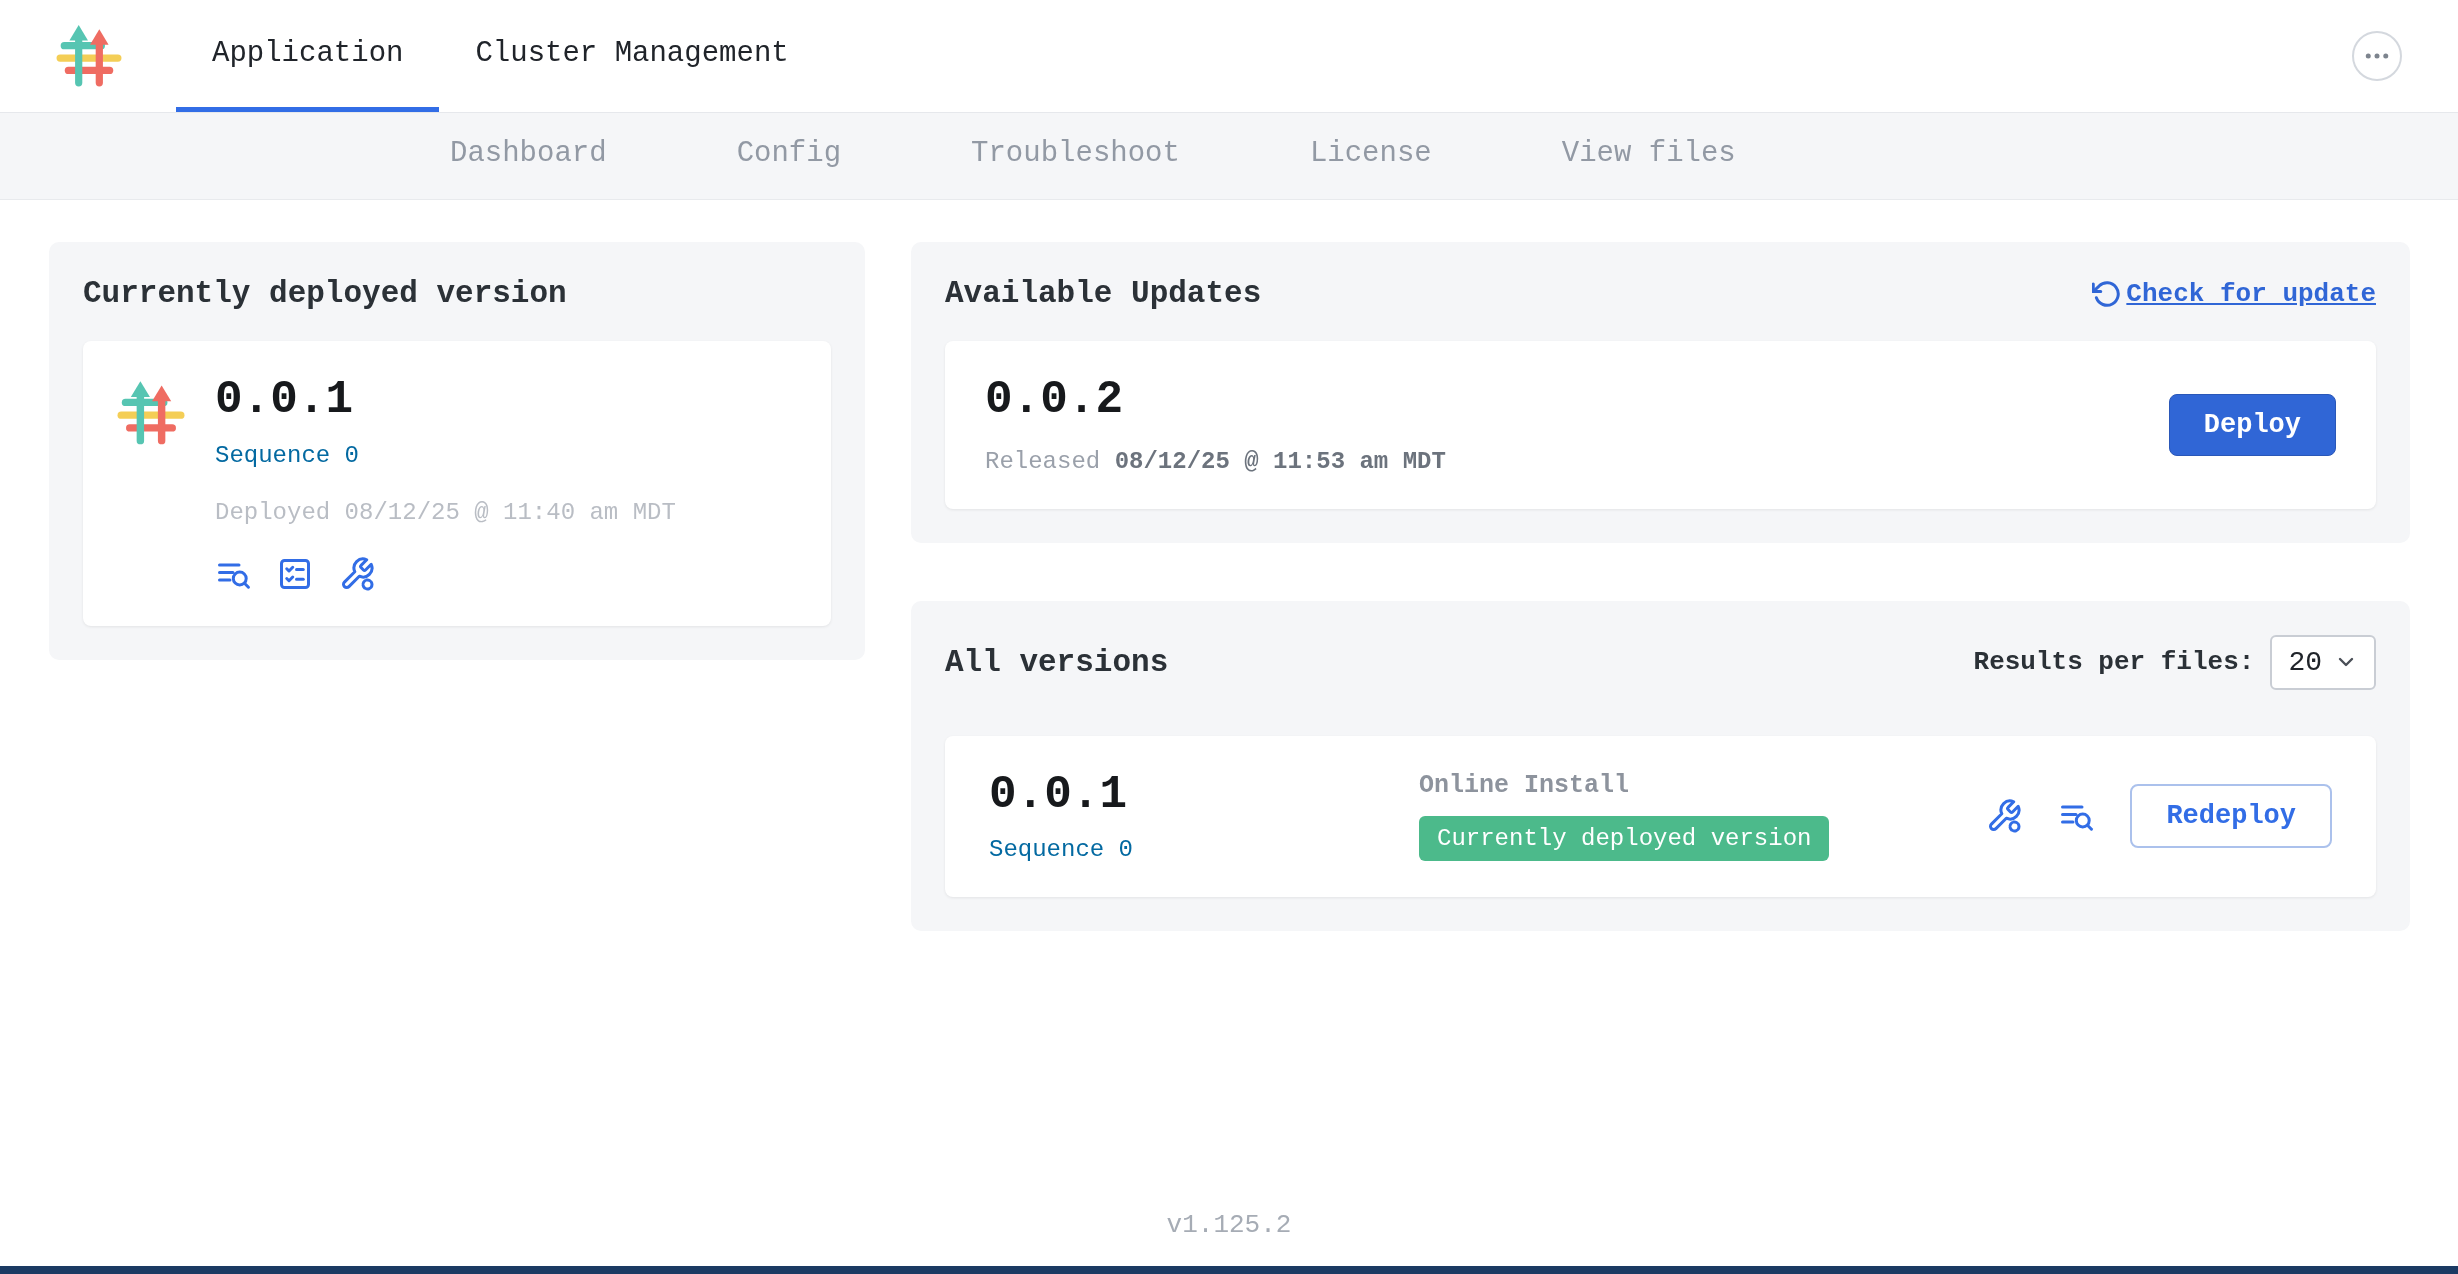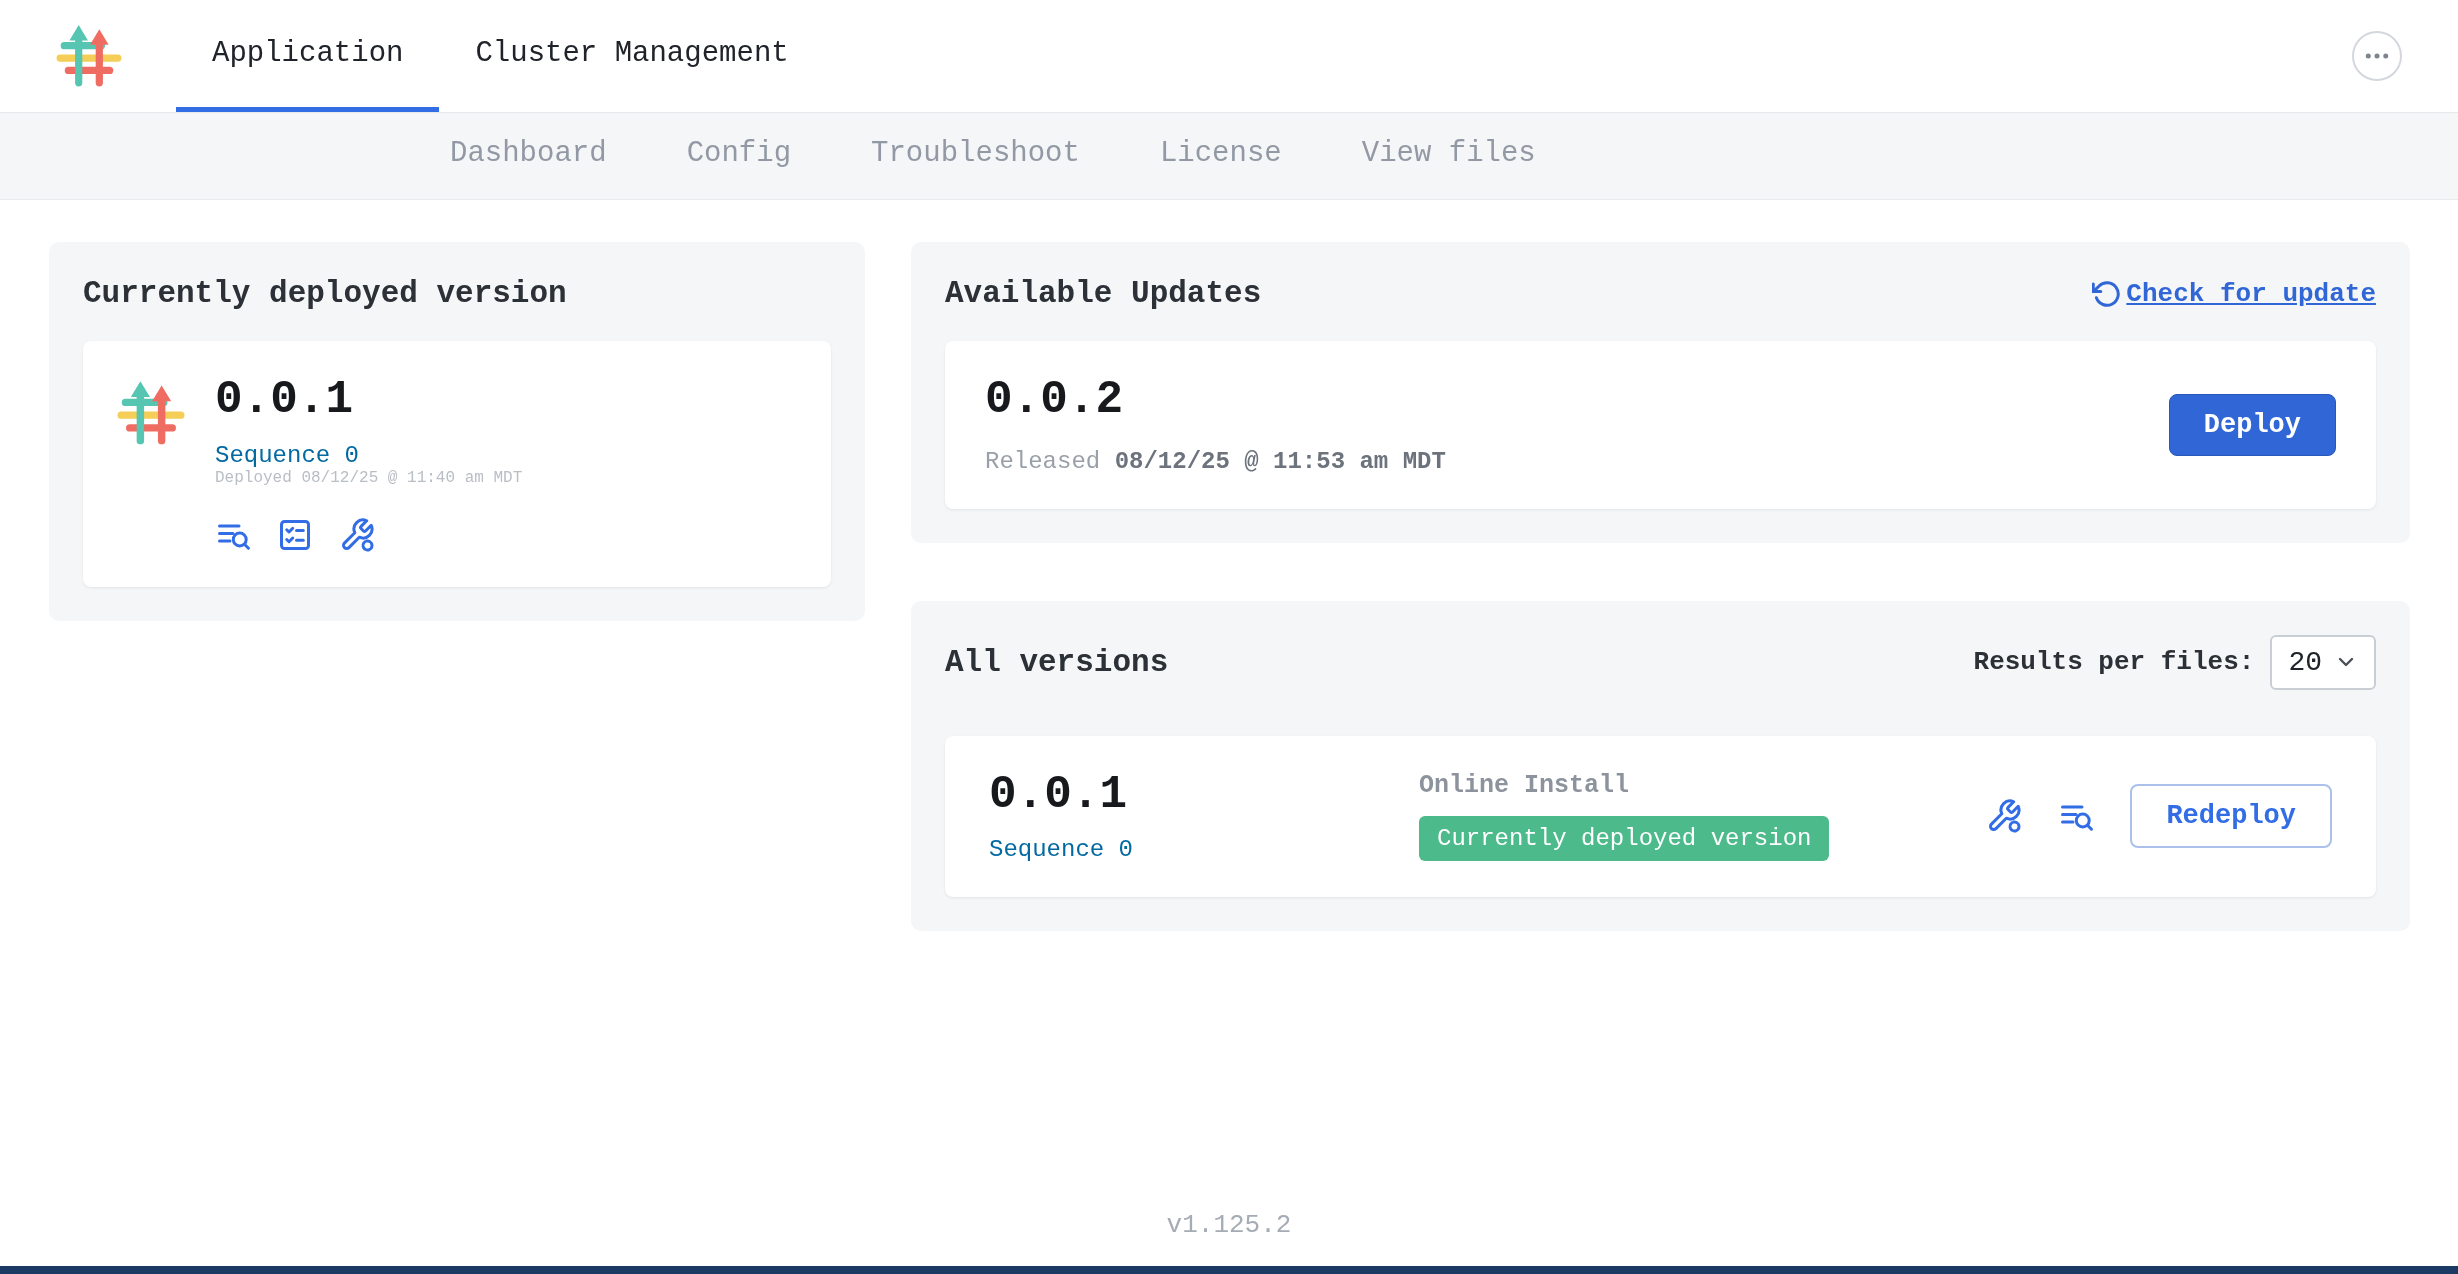--- a/index.html
+++ b/index.html
@@ -10,38 +10,38 @@
   
   .header { height:113px; display:flex; align-items:stretch; border-bottom:1px solid #e6e8ec; padding:0 56px; background:#fff; flex:0 0 auto; }
   .logo { width:66px; height:66px; align-self:center; margin-right:54px; flex:0 0 auto; }
   .header-tab { display:flex; align-items:center; padding:0 36px; font-size:29px; color:#20242a; cursor:pointer; border-bottom:5px solid transparent; }
   .header-tab.active { border-bottom-color:#326de6; }
   .header-spacer { flex:1; }
   .ellipsis-btn { align-self:center; width:50px; height:50px; border:2px solid #d4d8de; border-radius:50%; display:flex; align-items:center; justify-content:center; background:#fff; cursor:pointer; }
   .ellipsis-btn svg { width:30px; height:30px; fill:#7d848e; }
 
   
-  .subnav { height:87px; background:#f5f6f8; border-bottom:1px solid #e8eaed; display:flex; align-items:stretch; padding-left:430px; gap:40px; flex:0 0 auto; }
+  .subnav { height:87px; background:#f5f6f8; border-bottom:1px solid #e8eaed; display:flex; align-items:stretch; padding-left:430px; gap:90px; flex:0 0 auto; }
   .subnav-tab { display:flex; align-items:center; padding:0 20px; font-size:29px; color:#9299a4; cursor:pointer; border-bottom:5px solid transparent; white-space:nowrap; }
   .subnav-tab.active { color:#434c59; border-bottom-color:#326de6; }
 
   
   .content { flex:1; display:flex; gap:46px; padding:42px 48px 0 49px; align-items:flex-start; overflow:hidden; }
   .card { background:#f5f6f8; border-radius:10px; padding:34px; }
   .card-title { font-size:31px; font-weight:bold; color:#2b3137; }
   .white-card { background:#fff; border-radius:8px; box-shadow:0 1px 3px rgba(0,0,0,.08); }
 
   
   .deployed-card { width:816px; flex:0 0 auto; }
   .deployed-card .card-title { margin-bottom:30px; }
   .deployed-inner { padding:34px; display:flex; gap:30px; }
   .deployed-inner .logo { align-self:flex-start; margin:4px 0 0 0; width:68px; height:68px; }
   .version-big { font-size:46px; font-weight:bold; color:#17191c; line-height:1.1; }
   .seq-text { font-size:24px; color:#0369a1; margin-top:16px; }
-  .deployed-date { font-size:16px; color:#b9bdc4; }
+  .deployed-date { font-size:24px; color:#b9bdc4; margin-top:30px; }
   .icon-row { display:flex; gap:26px; margin-top:30px; }
   .icon-btn { width:36px; height:36px; color:#326de6; cursor:pointer; display:inline-flex; }
   .icon-btn svg { width:100%; height:100%; stroke:currentColor; fill:none; stroke-width:2; stroke-linecap:round; stroke-linejoin:round; }
 
   
   .right-col { flex:1; display:flex; flex-direction:column; gap:58px; min-width:0; }
   .card-head-row { display:flex; align-items:center; justify-content:space-between; margin-bottom:30px; }
   .check-link { display:flex; align-items:center; gap:4px; color:#3066d6; font-size:26px; font-weight:bold; cursor:pointer; }
   .check-link .link-text { text-decoration:underline; }
   .check-link svg { width:30px; height:30px; stroke:#3066d6; fill:none; stroke-width:2.4; stroke-linecap:round; stroke-linejoin:round; }

